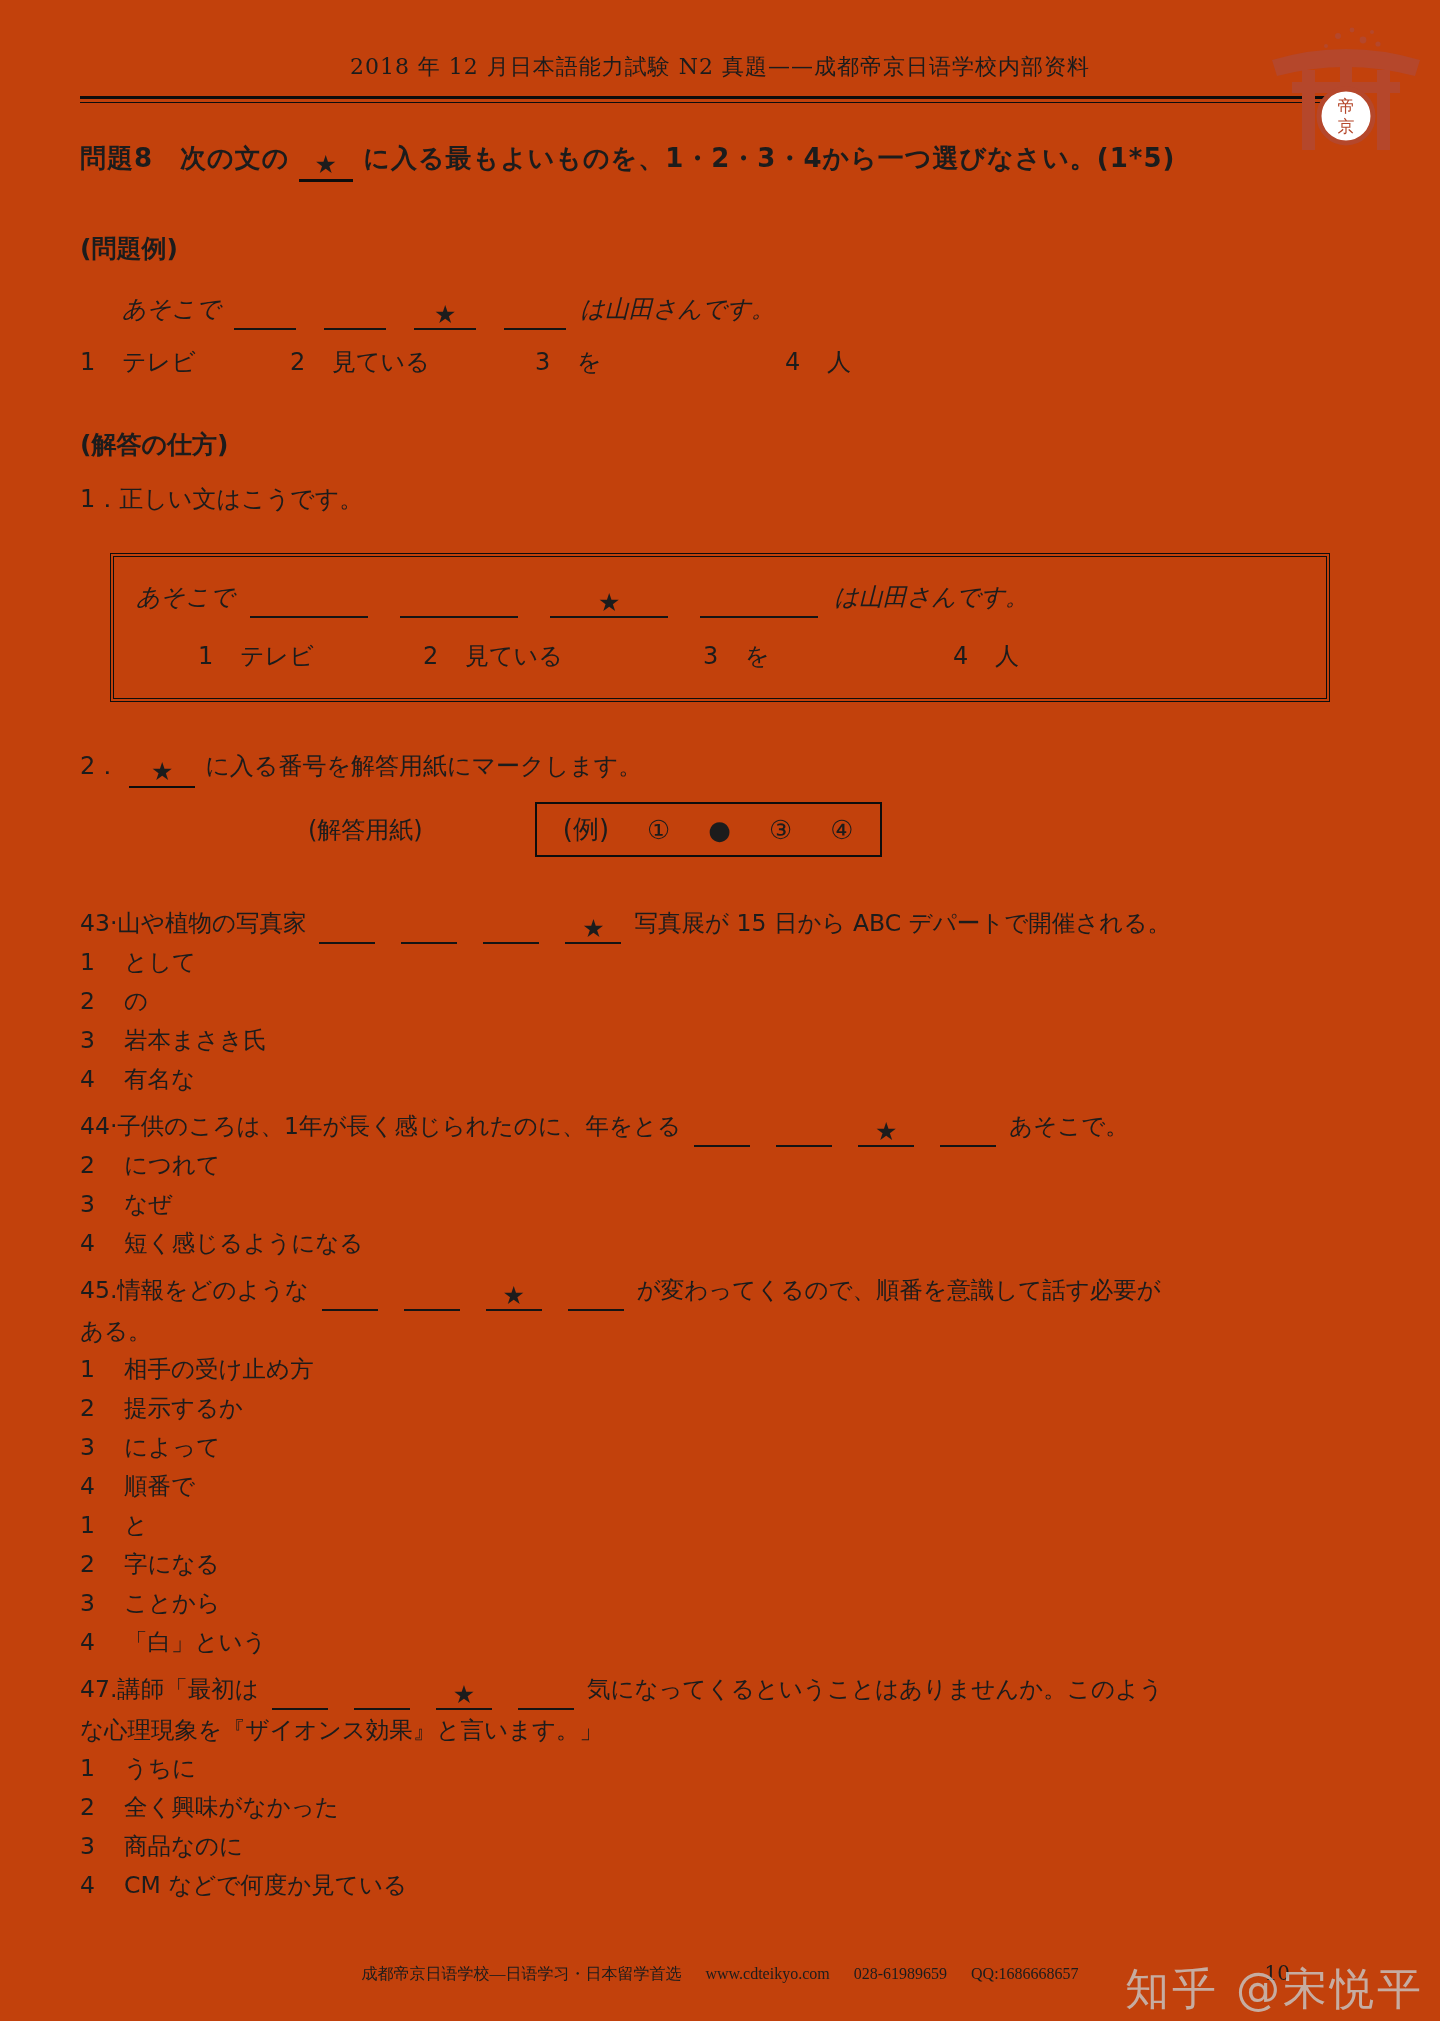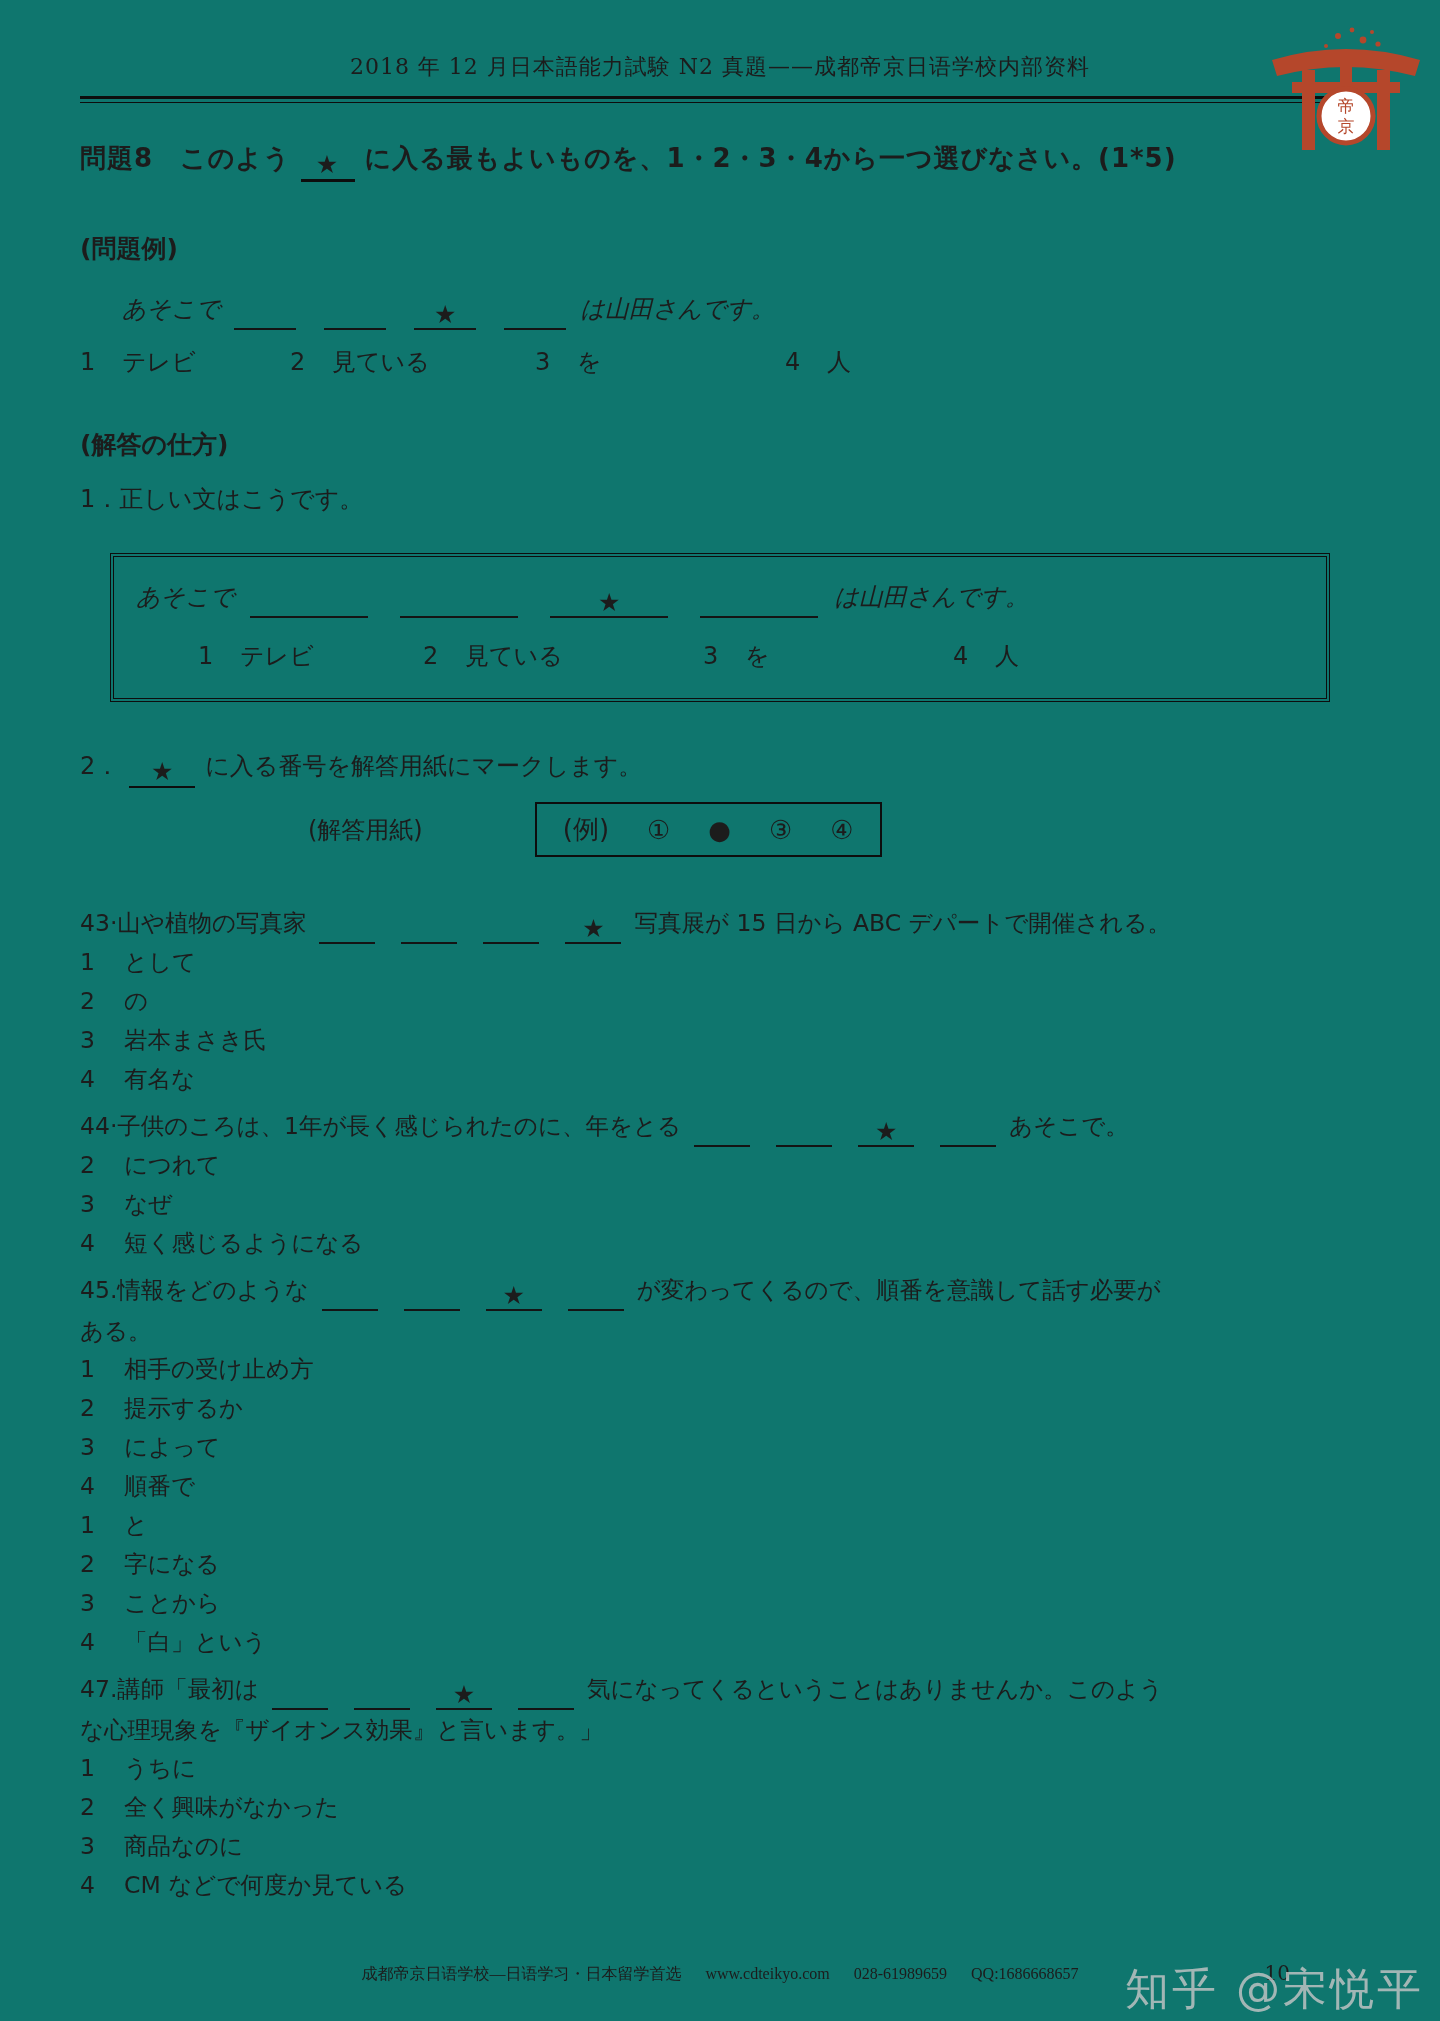--- a/index.html
+++ b/index.html
@@ -1,18 +1,18 @@
 <!DOCTYPE html>
 <html><head>
 <meta charset="utf-8">
 <style>
   html,body{margin:0;padding:0;background:#e8e8e8;}
   .page{
     width:1440px;height:2021px;position:relative;margin:0 auto;
-    background:#0f766e;color:#1c1c1c;
+    background:#c2410c;color:#1c1c1c;
     font-family:"DejaVu Sans",sans-serif;
     box-sizing:border-box;padding:0 80px;overflow:hidden;
   }
   
   .header-title{padding-top:52px;text-align:center;font-family:"DejaVu Serif",serif;font-size:22px;letter-spacing:1px;}
   .header-rule{margin-top:14px;height:3px;border-top:3px solid #0d0d0d;border-bottom:1px solid #0d0d0d;}
   .logo{position:absolute;top:26px;right:14px;width:160px;height:128px;}
   
   .p8-title{margin-top:38px;font-size:26px;font-weight:bold;letter-spacing:1px;}
   .star-underline{display:inline-block;min-width:54px;text-align:center;border-bottom:3px solid #0d0d0d;margin:0 10px;vertical-align:-6px;font-size:25px;}
@@ -78,21 +78,21 @@
       <rect x="36" y="44" width="13" height="80"></rect>
       <rect x="111" y="44" width="13" height="80"></rect>
       <rect x="74" y="36" width="12" height="28"></rect>
     </g>
     <circle cx="80" cy="90" r="27" fill="#ffffff" stroke="#b5472b" stroke-width="5"></circle>
     <text x="80" y="86" text-anchor="middle" font-size="17" fill="#b5472b">帝</text>
     <text x="80" y="106" text-anchor="middle" font-size="17" fill="#b5472b">京</text>
   </svg>
 
   <div class="p8-title">
-    <span>問題8　このよう</span><span class="star-underline">★</span><span>に入る最もよいものを、1・2・3・4から一つ選びなさい。(1*5)</span>
+    <span>問題8　次の文の</span><span class="star-underline">★</span><span>に入る最もよいものを、1・2・3・4から一つ選びなさい。(1*5)</span>
   </div>
 
   <div class="sec-label">(問題例)</div>
   <div class="sentence ex-sentence">
     <span>あそこで</span><span class="blank"></span><span class="blank"></span><span class="blank star">★</span><span class="blank"></span><span>は山田さんです。</span>
   </div>
   <div class="ex-options">
     <span class="opt"><span class="num">1</span><span>テレビ</span></span>
     <span class="opt"><span class="num">2</span><span>見ている</span></span>
     <span class="opt"><span class="num">3</span><span>を</span></span>

